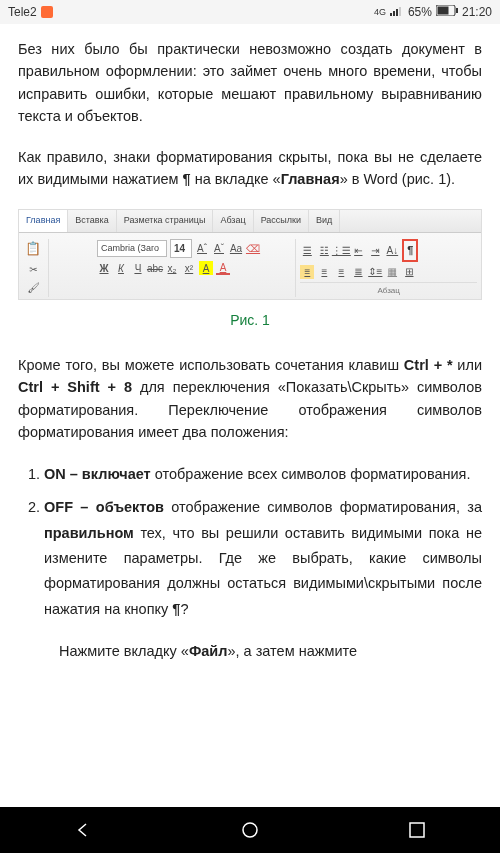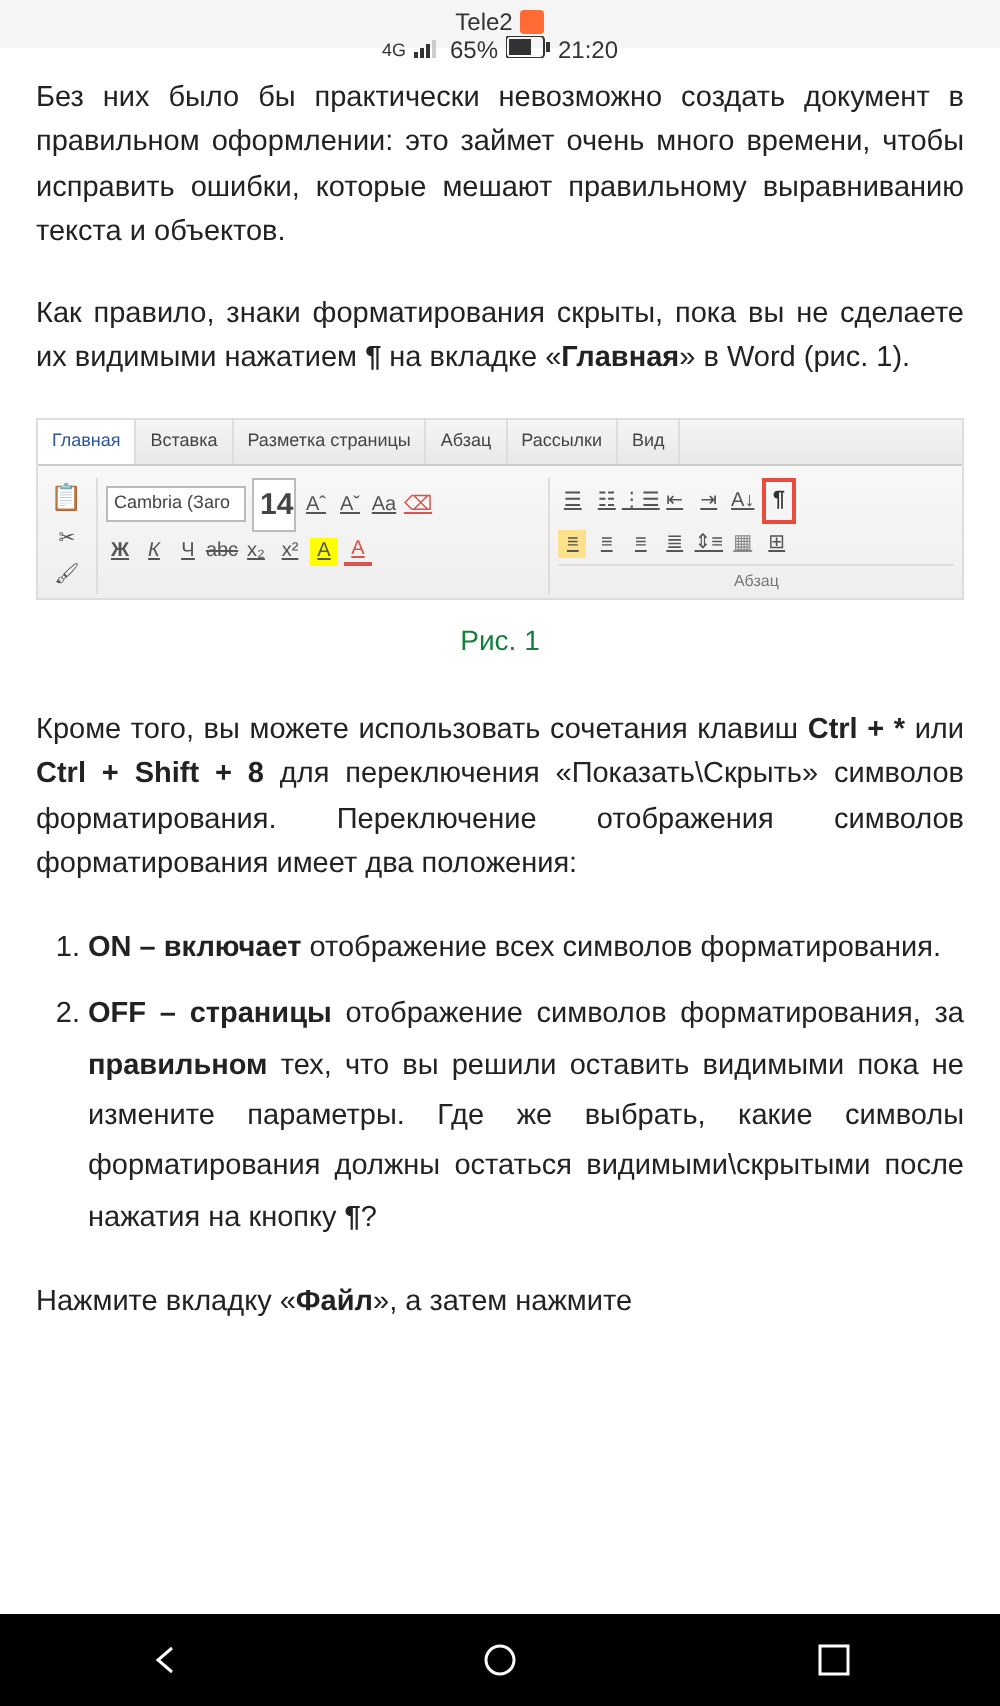--- a/index.html
+++ b/index.html
@@ -14,21 +14,20 @@
     }
     .status-bar {
       height: 24px;
       background: #f5f5f5;
       display: flex;
       align-items: center;
       justify-content: space-between;
       padding: 4px 8px;
       font-size: 12px;
       color: #333;
-      flex-direction: column;
     }
     .status-left { display: flex; align-items: center; gap: 4px; }
     .status-right { display: flex; align-items: center; gap: 4px; }
     .carrier-icon {
       width: 12px; height: 12px;
       background: #ff6b35;
       border-radius: 2px;
       display: inline-block;
     }
     .signal-icon, .battery-icon { display: inline-block; }
@@ -100,21 +99,21 @@
       background: #fff;
       font-size: 9px;
       padding: 1px 3px;
       width: 70px;
       overflow: hidden;
       white-space: nowrap;
     }
     .size-select {
       border: 1px solid #bbb;
       background: #fff;
-      font-size: 15px;
+      font-size: 10px;
       padding: 1px 3px;
       width: 22px;
       font-weight: bold;
     }
     .tool-ic {
       width: 14px; height: 14px;
       display: inline-flex;
       align-items: center;
       justify-content: center;
       font-size: 10px;
@@ -136,20 +135,21 @@
       padding-top: 2px;
     }
     .ribbon-groups {
       flex: 1;
       display: flex;
     }
     .ribbon-group-font {
       flex: 1.1;
       border-right: 1px solid #ddd;
       padding-right: 4px;
+      margin-left: 44px;
     }
     .ribbon-group-para {
       flex: 1;
       padding-left: 4px;
       position: relative;
     }
     .caption {
       text-align: center;
       font-size: 14px;
       color: #15803d;
@@ -293,25 +293,25 @@
 
   <p class="para">
     <span>Кроме того, вы можете использовать сочетания клавиш </span><b>Ctrl + *</b><span> или </span><b>Ctrl + Shift + 8</b><span> для переключения «Показать\Скрыть» символов форматирования. Переключение отображения символов форматирования имеет два положения:</span>
   </p>
 
   <ol>
     <li>
       <b>ON – включает</b><span> отображение всех символов форматирования.</span>
     </li>
     <li>
-      <b>OFF – страницы</b><span> отображение символов форматирования, за </span><b>правильном</b><span> тех, что вы решили оставить видимыми пока не измените параметры. Где же выбрать, какие символы форматирования должны остаться видимыми\скрытыми после нажатия на кнопку </span><b>¶</b><span>?</span>
+      <b>OFF – объектов</b><span> отображение символов форматирования, за </span><b>правильном</b><span> тех, что вы решили оставить видимыми пока не измените параметры. Где же выбрать, какие символы форматирования должны остаться видимыми\скрытыми после нажатия на кнопку </span><b>¶</b><span>?</span>
     </li>
   </ol>
 
-  <p class="para" style="margin-bottom:0;">
+  <p class="para" style="margin-bottom:0;margin-left:41px;">
     <span>Нажмите вкладку «</span><b>Файл</b><span>», а затем нажмите</span>
   </p>
 </div>
 
 <div class="nav-bar">
   <div class="nav-btn nav-back">
     <svg width="20" height="20" viewBox="0 0 20 20">
         <path d="M13 4 L6 10 L13 16"></path>
       </svg>
   </div>

